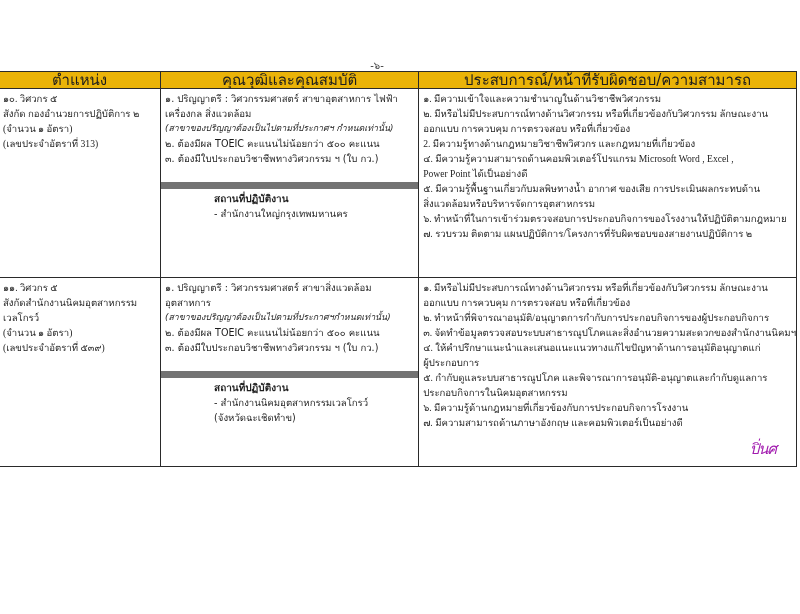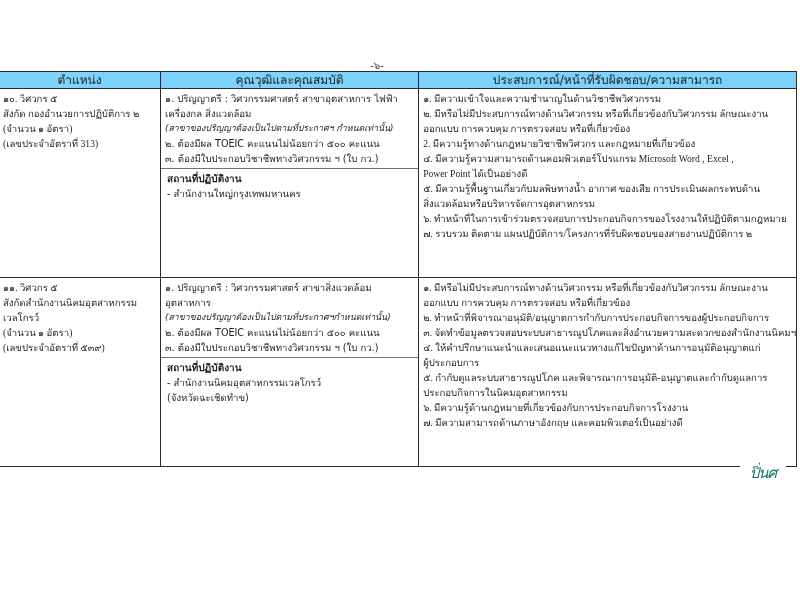--- a/index.html
+++ b/index.html
@@ -36,56 +36,57 @@
     }
     .doc-table th, .doc-table td {
       border: 1px solid #2a2a2a;
       vertical-align: top;
       padding: 0 4px;
       text-align: left;
       overflow: hidden;
       white-space: nowrap;
     }
     .doc-table th {
-      background: #7dd3fc;
+      background: #eab308;
       font-weight: normal;
       text-align: center;
       height: 16px;
       line-height: 16px;
-      font-size: 12px;
+      font-size: 15px;
       padding: 0;
     }
     .col-pos { width: 157px; }
     .col-qual { width: 250px; }
     .col-exp { width: 366px; }
     .line { display: block; height: 15px; }
     .line.small { font-size: 8.8px; font-style: italic; }
     .cell-inner { padding-top: 2px; font-family: Liberation Serif, serif; }
     .qual-cell { padding: 0 !important; }
     .qual-top {
-      padding: 2px 4px 2px 4px;
-      border-bottom: 1px solid #737373;
+      padding: 2px 4px 16px 4px;
+      border-bottom: 7px solid #737373;
     }
     .qual-bottom {
       padding: 2px 4px 0 6px;
+      margin-left: 47px;
     }
     .workplace-title {
       display: block;
       height: 15px;
       font-weight: bold;
       font-size: 10px;
     }
     .signature {
       position: absolute;
       left: 740px;
-      top: 461px;
+      top: 437px;
       width: 46px;
       height: 24px;
       background: #ffffff;
-      color: #0f766e;
+      color: #a21caf;
       font-family: "DejaVu Serif", serif;
       font-style: italic;
       font-size: 15px;
       letter-spacing: -1px;
       line-height: 24px;
       text-align: center;
     }
   </style>
 </head>
 <body>

